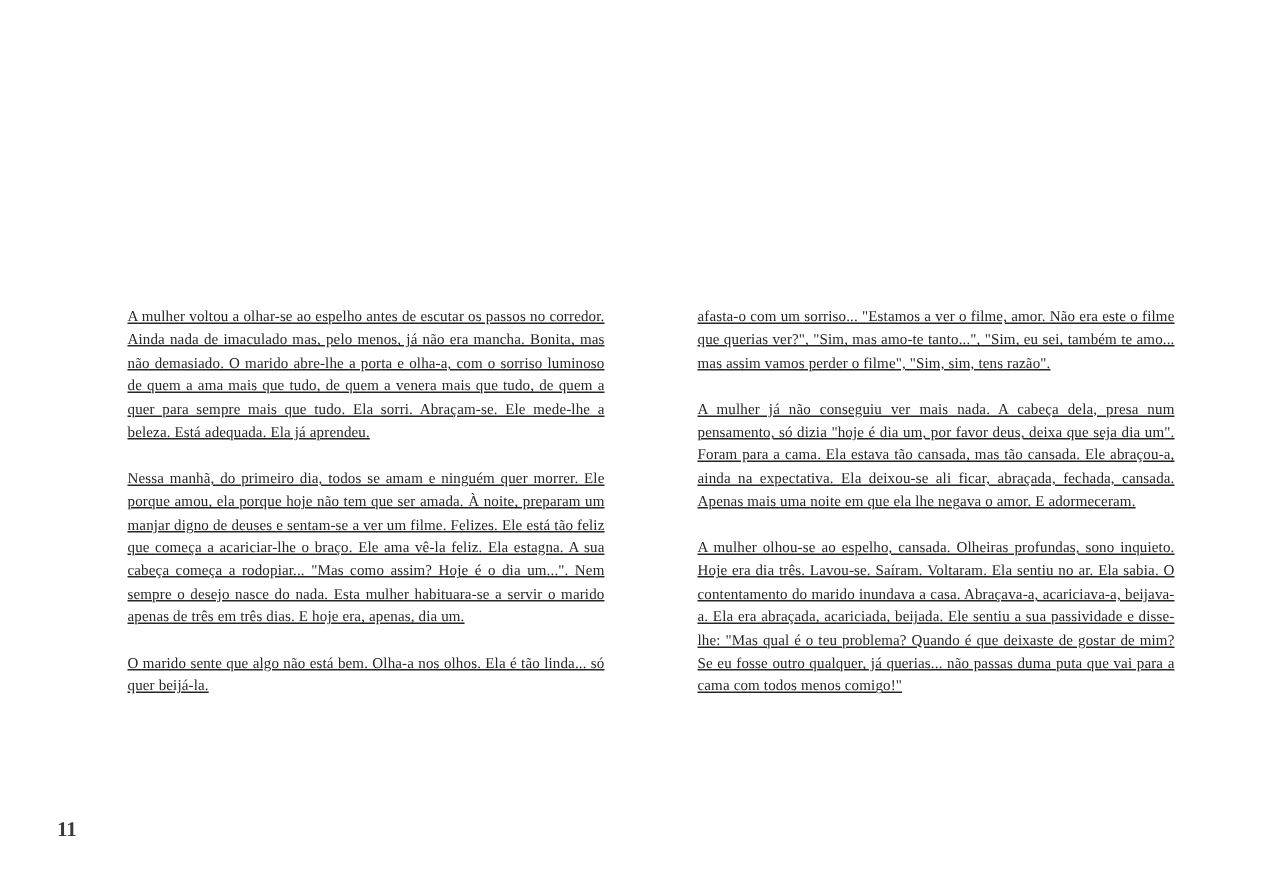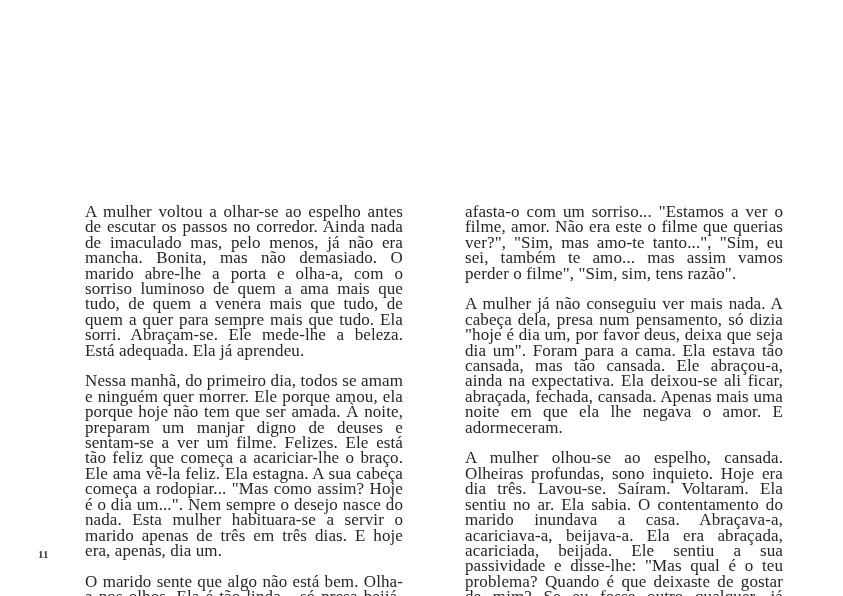--- a/index.html
+++ b/index.html
@@ -17,46 +17,47 @@
   }
   .text-col {
     position: absolute;
     top: 204px;
     width: 318px;
   }
   .col-left  { left: 85px;  }
   .col-right { left: 465px; }
   .text-col p {
     margin: 0 0 15.4px 0;
-    font-size: 17px;
+    font-size: 10px;
     line-height: 15.4px;
     color: #262626;
     text-align: justify;
     letter-spacing: 0.1px;
+    text-decoration: underline;
   }
   .text-col p.tight { margin-bottom: 0; }
   .page-number {
     position: absolute;
     left: 38px;
     top: 547px;
-    font-size: 11px;
+    font-size: 14px;
     line-height: 14px;
     color: #3a3a3a;
     font-weight: bold;
   }
 </style>
 </head>
 <body>
 
 <div class="book-page">
 
   <div class="text-col col-left">
     <p>A mulher voltou a olhar-se ao espelho antes de escutar os passos no corredor. Ainda nada de imaculado mas, pelo menos, já não era mancha. Bonita, mas não demasiado. O marido abre-lhe a porta e olha-a, com o sorriso luminoso de quem a ama mais que tudo, de quem a venera mais que tudo, de quem a quer para sempre mais que tudo. Ela sorri. Abraçam-se. Ele mede-lhe a beleza. Está adequada. Ela já aprendeu.</p>
     <p>Nessa manhã, do primeiro dia, todos se amam e ninguém quer morrer. Ele porque amou, ela porque hoje não tem que ser amada. À noite, preparam um manjar digno de deuses e sentam-se a ver um filme. Felizes. Ele está tão feliz que começa a acariciar-lhe o braço. Ele ama vê-la feliz. Ela estagna. A sua cabeça começa a rodopiar... "Mas como assim? Hoje é o dia um...". Nem sempre o desejo nasce do nada. Esta mulher habituara-se a servir o marido apenas de três em três dias. E hoje era, apenas, dia um.</p>
-    <p class="tight">O marido sente que algo não está bem. Olha-a nos olhos. Ela é tão linda... só presa beijá-la.</p>
+    <p class="tight">O marido sente que algo não está bem. Olha-a nos olhos. Ela é tão linda... só quer beijá-la.</p>
   </div>
 
   <div class="text-col col-right">
     <p>afasta-o com um sorriso... "Estamos a ver o filme, amor. Não era este o filme que querias ver?", "Sim, mas amo-te tanto...", "Sim, eu sei, também te amo... mas assim vamos perder o filme", "Sim, sim, tens razão".</p>
     <p>A mulher já não conseguiu ver mais nada. A cabeça dela, presa num pensamento, só dizia "hoje é dia um, por favor deus, deixa que seja dia um". Foram para a cama. Ela estava tão cansada, mas tão cansada. Ele abraçou-a, ainda na expectativa. Ela deixou-se ali ficar, abraçada, fechada, cansada. Apenas mais uma noite em que ela lhe negava o amor. E adormeceram.</p>
     <p>A mulher olhou-se ao espelho, cansada. Olheiras profundas, sono inquieto. Hoje era dia três. Lavou-se. Saíram. Voltaram. Ela sentiu no ar. Ela sabia. O contentamento do marido inundava a casa. Abraçava-a, acariciava-a, beijava-a. Ela era abraçada, acariciada, beijada. Ele sentiu a sua passividade e disse-lhe: "Mas qual é o teu problema? Quando é que deixaste de gostar de mim? Se eu fosse outro qualquer, já querias... não passas duma puta que vai para a cama com todos menos comigo!"</p>
   </div>
 
   <div class="page-number">11</div>
 

